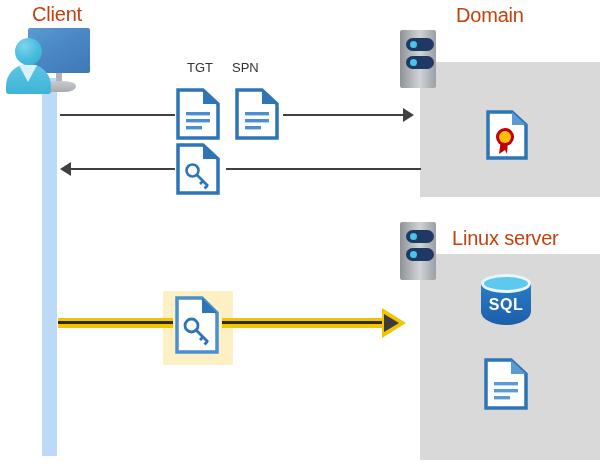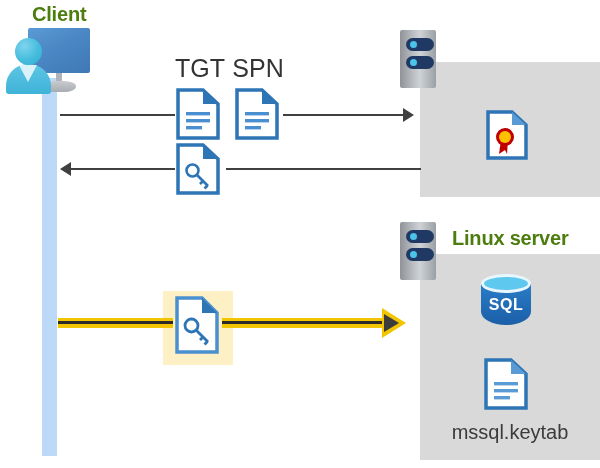--- a/index.html
+++ b/index.html
@@ -16,30 +16,30 @@
     font-family: "Liberation Sans", sans-serif;
   }
 
   
   .abs { position: absolute; }
   .nosel { user-select: none; }
 
   
   .title-bold {
     font-family: "Liberation Sans", sans-serif;
-    font-weight: bold;
+    font-weight: normal;
     font-size: 20px;
-    color: #4d7c0f;
+    color: #c2410c;
     letter-spacing: -0.2px;
     line-height: 24px;
   }
   .label-light {
     font-family: "Liberation Sans", sans-serif;
     font-weight: normal;
-    font-size: 25px;
+    font-size: 13px;
     color: #333333;
     line-height: 22px;
   }
   .label-file {
     font-family: "Liberation Sans", sans-serif;
     font-weight: normal;
     font-size: 20px;
     color: #3b3b3b;
     line-height: 24px;
   }
@@ -193,20 +193,21 @@
     <div class="abs person-head" style="left:9px; top:10px; width:27px; height:27px;"></div>
   </div>
 
   <div class="abs rack" style="left:400px; top:30px; width:36px; height:58px;">
     <div class="abs rack-slot" style="left:6px; top:8px; width:28px; height:13px;"></div>
     <div class="abs rack-led" style="left:10px; top:11px; width:7px; height:7px;"></div>
     <div class="abs rack-slot" style="left:6px; top:26px; width:28px; height:13px;"></div>
     <div class="abs rack-led" style="left:10px; top:29px; width:7px; height:7px;"></div>
   </div>
 
+  <div class="abs title-bold nosel" style="left:456px; top:3px; width:140px;">Domain</div>
 
   <div class="doc" style="left:486px; top:110px;">
     <svg width="42" height="50" viewBox="0 0 42 50">
       <path d="M2 2 H26 L40 15 V48 H2 Z" fill="#ffffff" stroke="#2e75b6" stroke-width="3.5"></path>
       <path d="M26 2 L40 15 H26 Z" fill="#5b9bd5"></path>
 
       <path d="M15 30 L13 44 L19 40 L21 44 L22 30 Z" fill="#c00000"></path>
 
       <circle cx="19" cy="27" r="9" fill="#c00000"></circle>
       <circle cx="19" cy="27" r="6" fill="#ffc000"></circle>
@@ -231,24 +232,23 @@
   <div class="doc" style="left:484px; top:358px;">
     <svg width="44" height="52" viewBox="0 0 44 52">
       <path d="M2 2 H27 L42 16 V50 H2 Z" fill="#ffffff" stroke="#2e75b6" stroke-width="3.5"></path>
       <path d="M27 2 L42 16 H27 Z" fill="#5b9bd5"></path>
       <rect x="10" y="24" width="24" height="3.4" fill="#5b9bd5"></rect>
       <rect x="10" y="31" width="24" height="3.4" fill="#5b9bd5"></rect>
       <rect x="10" y="38" width="16" height="3.4" fill="#5b9bd5"></rect>
     </svg>
   </div>
 
-  <div class="abs label-file nosel" style="left:420px; top:420px; width:180px; text-align:center;">mssql.keytab</div>
 
   <div class="abs label-light nosel" style="left:175px; top:57px; width:50px; text-align:center;">TGT</div>
-  <div class="abs label-light nosel" style="left:232px; top:57px; width:52px; text-align:center;">SPN</div>
+  <div class="abs label-light nosel" style="left:232px; top:57px; width:52px; text-align:left;">SPN</div>
 
   <div class="abs gline" style="left:60px; top:114px; width:115px;"></div>
 
   <div class="doc" style="left:176px; top:88px;">
     <svg width="44" height="52" viewBox="0 0 44 52">
       <path d="M2 2 H27 L42 16 V50 H2 Z" fill="#ffffff" stroke="#2e75b6" stroke-width="3.5"></path>
       <path d="M27 2 L42 16 H27 Z" fill="#2e75b6"></path>
       <rect x="10" y="24" width="24" height="3.4" fill="#4a8fd0"></rect>
       <rect x="10" y="31" width="24" height="3.4" fill="#4a8fd0"></rect>
       <rect x="10" y="38" width="16" height="3.4" fill="#4a8fd0"></rect>

